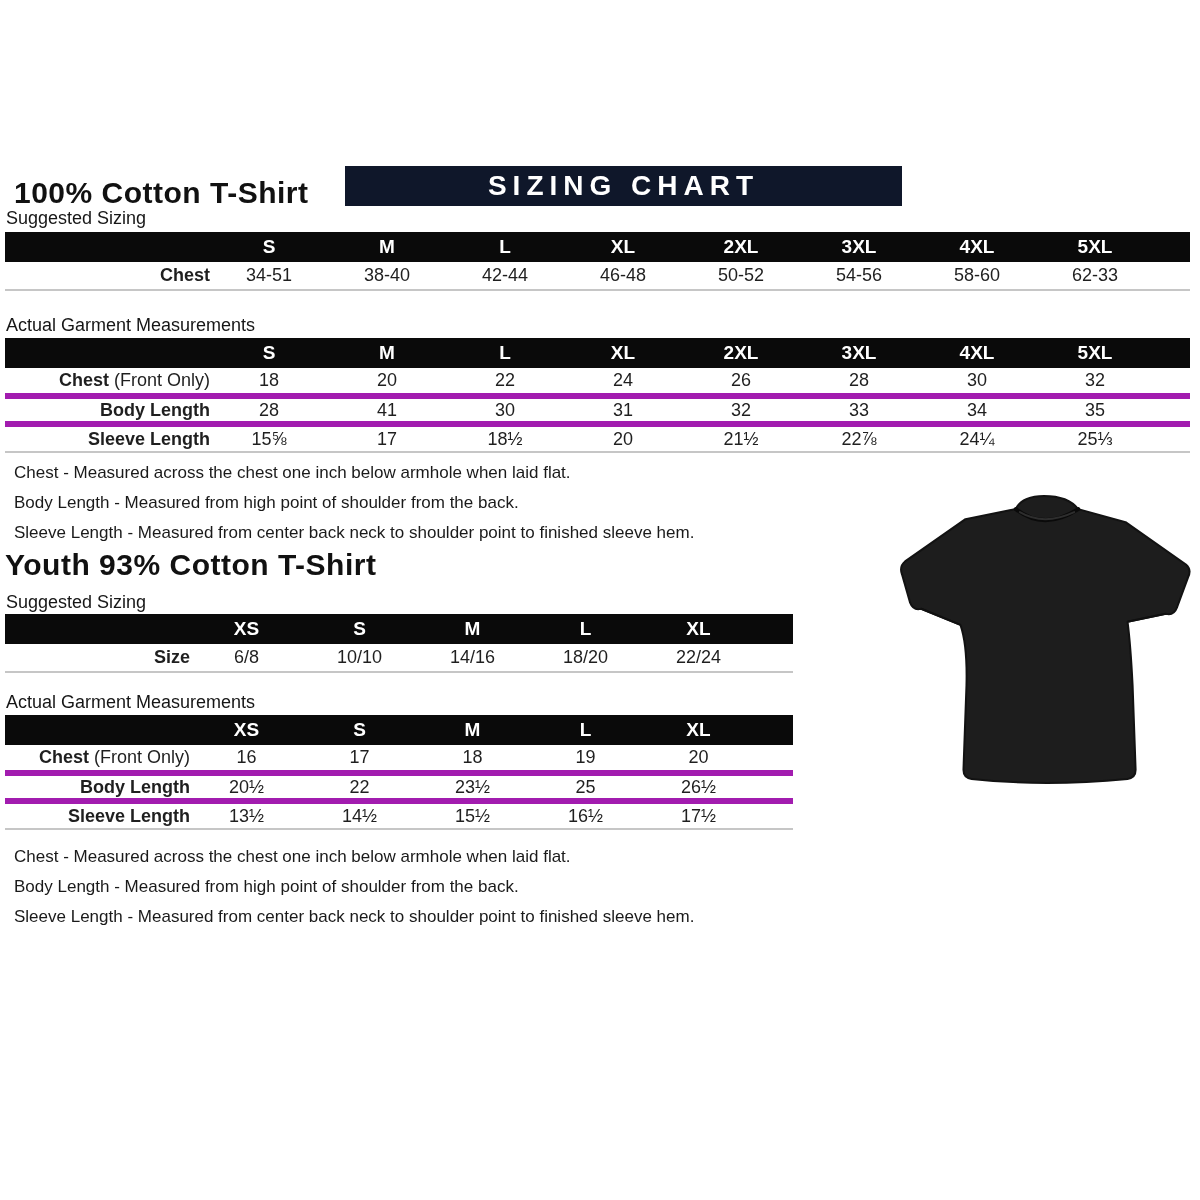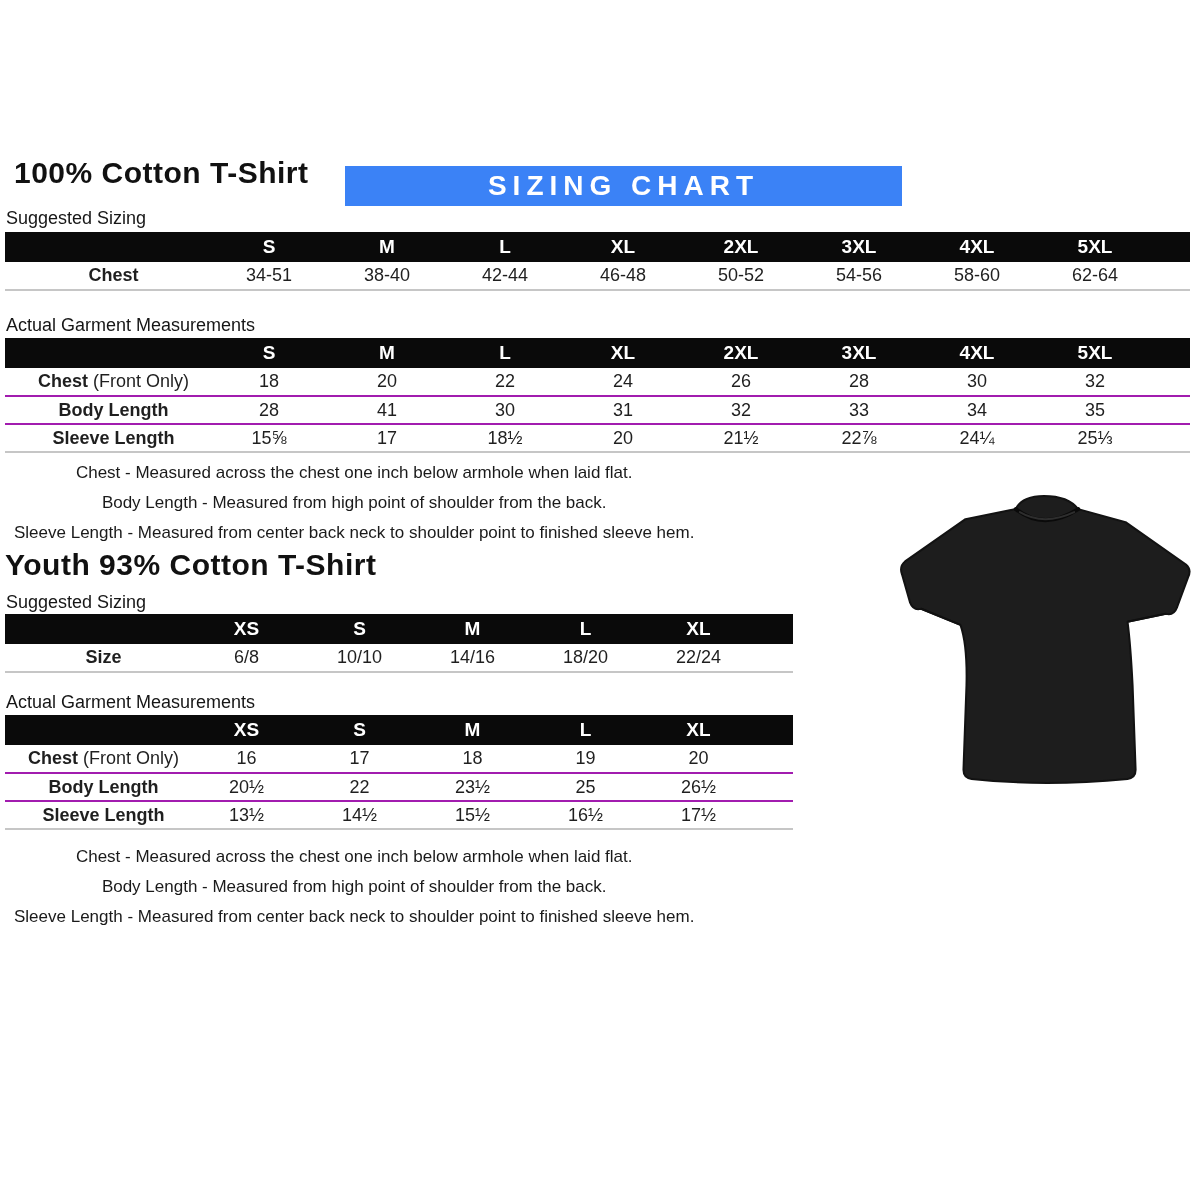--- a/index.html
+++ b/index.html
@@ -1,46 +1,46 @@
 <!DOCTYPE html>
 <html><head>
 <meta charset="utf-8">
 <style>
   * { margin:0; padding:0; box-sizing:border-box; }
   body { background:#ffffff; font-family:"Liberation Sans", sans-serif; }
   #canvas { position:relative; width:1200px; height:1200px; background:#ffffff; overflow:hidden; }
 
   .h1 { position:absolute; font-size:30px; font-weight:bold; color:#111; letter-spacing:0.5px; }
-  .banner { position:absolute; left:345px; top:166px; width:557px; height:40px; background:#3b82f6;
+  .banner { position:absolute; left:345px; top:166px; width:557px; height:40px; background:#0f172a;
             display:flex; align-items:center; justify-content:center; }
   .banner span { color:#ffffff; font-weight:bold; font-size:28px; letter-spacing:6px; }
 
   .seclabel { position:absolute; font-size:18px; color:#161616; }
 
   table { border-collapse:collapse; table-layout:fixed; position:absolute; }
   .szt thead th { background:#0a0a0a; color:#ffffff; font-weight:bold; font-size:19px;
                   height:30px; text-align:center; padding:0; }
   .szt td { font-size:18px; text-align:center; height:28px; color:#1f1f1f; padding:0; }
-  .szt td.rowlabel { text-align:center; padding-left:12px; font-weight:bold; }
+  .szt td.rowlabel { text-align:right; padding-left:12px; font-weight:bold; }
   .szt td.rowlabel .sfx { font-weight:normal; }
   .sugg tbody tr { border-bottom:2px solid #c6c6c6; }
-  .actual tbody tr { border-bottom:2px solid #a21caf; }
+  .actual tbody tr { border-bottom:6px solid #a21caf; }
   .actual tbody tr:last-child { border-bottom:2px solid #c6c6c6; }
 
   .notes { position:absolute; font-size:17px; color:#1a1a1a; line-height:30px; }
-  .notes div { white-space:nowrap;text-align:center; }
+  .notes div { white-space:nowrap; }
 
   .tshirt { position:absolute; left:893px; top:476px; width:302px; height:338px; }
 </style>
 </head>
 <body>
 
 <div id="canvas">
 
-  <div class="h1" style="left:14px; top:156px;">100% Cotton T-Shirt</div>
+  <div class="h1" style="left:14px; top:176px;">100% Cotton T-Shirt</div>
   <div class="banner">
     <span>SIZING CHART</span>
   </div>
 
   <div class="seclabel" style="left:6px; top:208px;">Suggested Sizing</div>
 
   <table class="szt sugg" style="left:5px; top:232px; width:1185px;">
     <colgroup>
       <col style="width:205px">
         <col style="width:118px">
@@ -72,21 +72,21 @@
         <td class="rowlabel">
           <span>Chest</span><span class="sfx"></span>
         </td>
         <td>34-51</td>
         <td>38-40</td>
         <td>42-44</td>
         <td>46-48</td>
         <td>50-52</td>
         <td>54-56</td>
         <td>58-60</td>
-        <td>62-64</td>
+        <td>62-33</td>
         <td></td>
       </tr>
     </tbody>
   </table>
 
   <div class="seclabel" style="left:6px; top:315px;">Actual Garment Measurements</div>
 
   <table class="szt actual" style="left:5px; top:338px; width:1185px;">
     <colgroup>
       <col style="width:205px">

